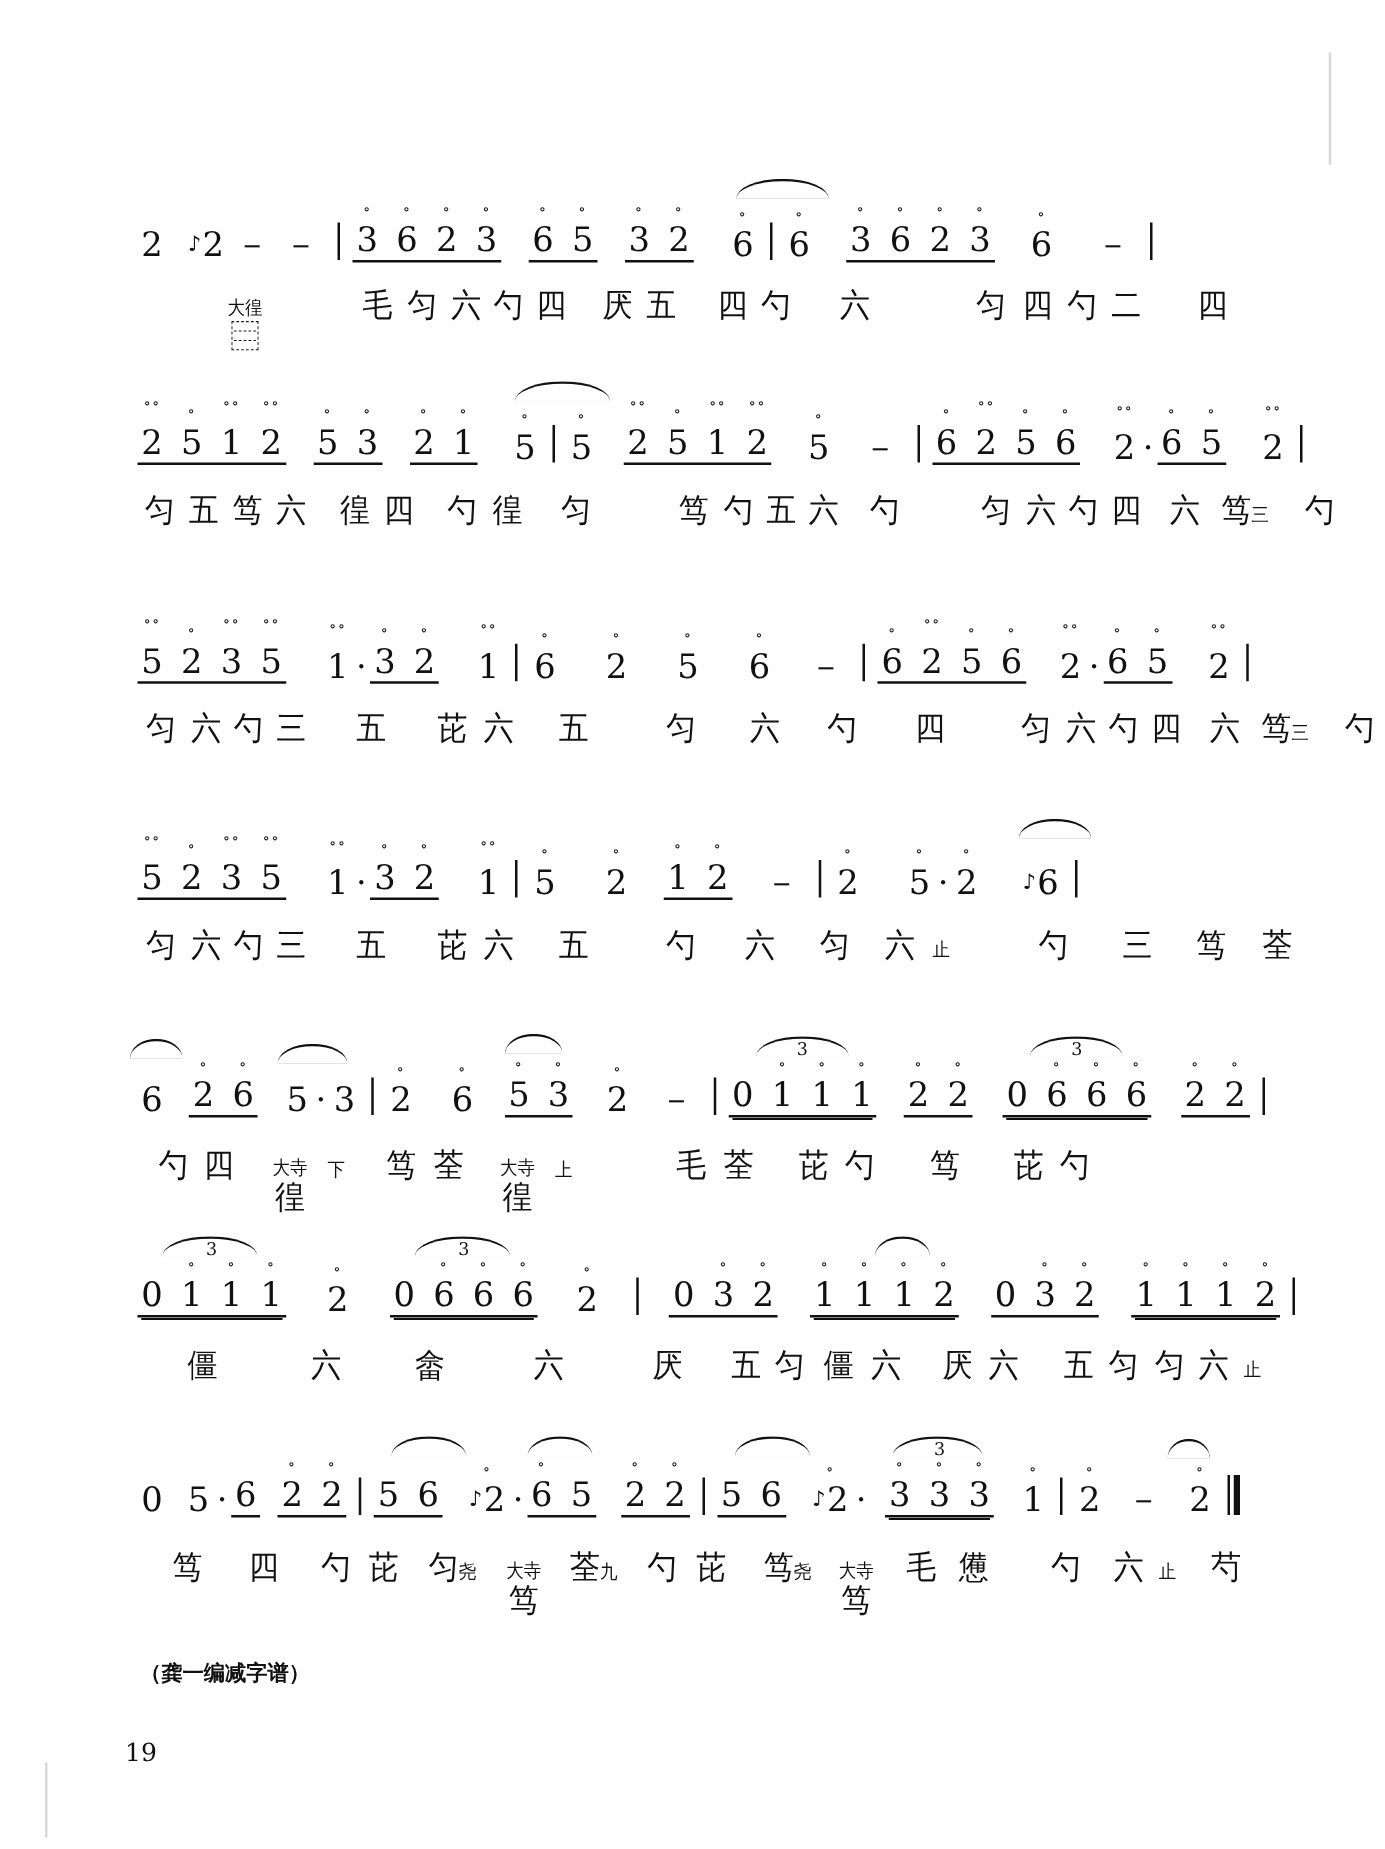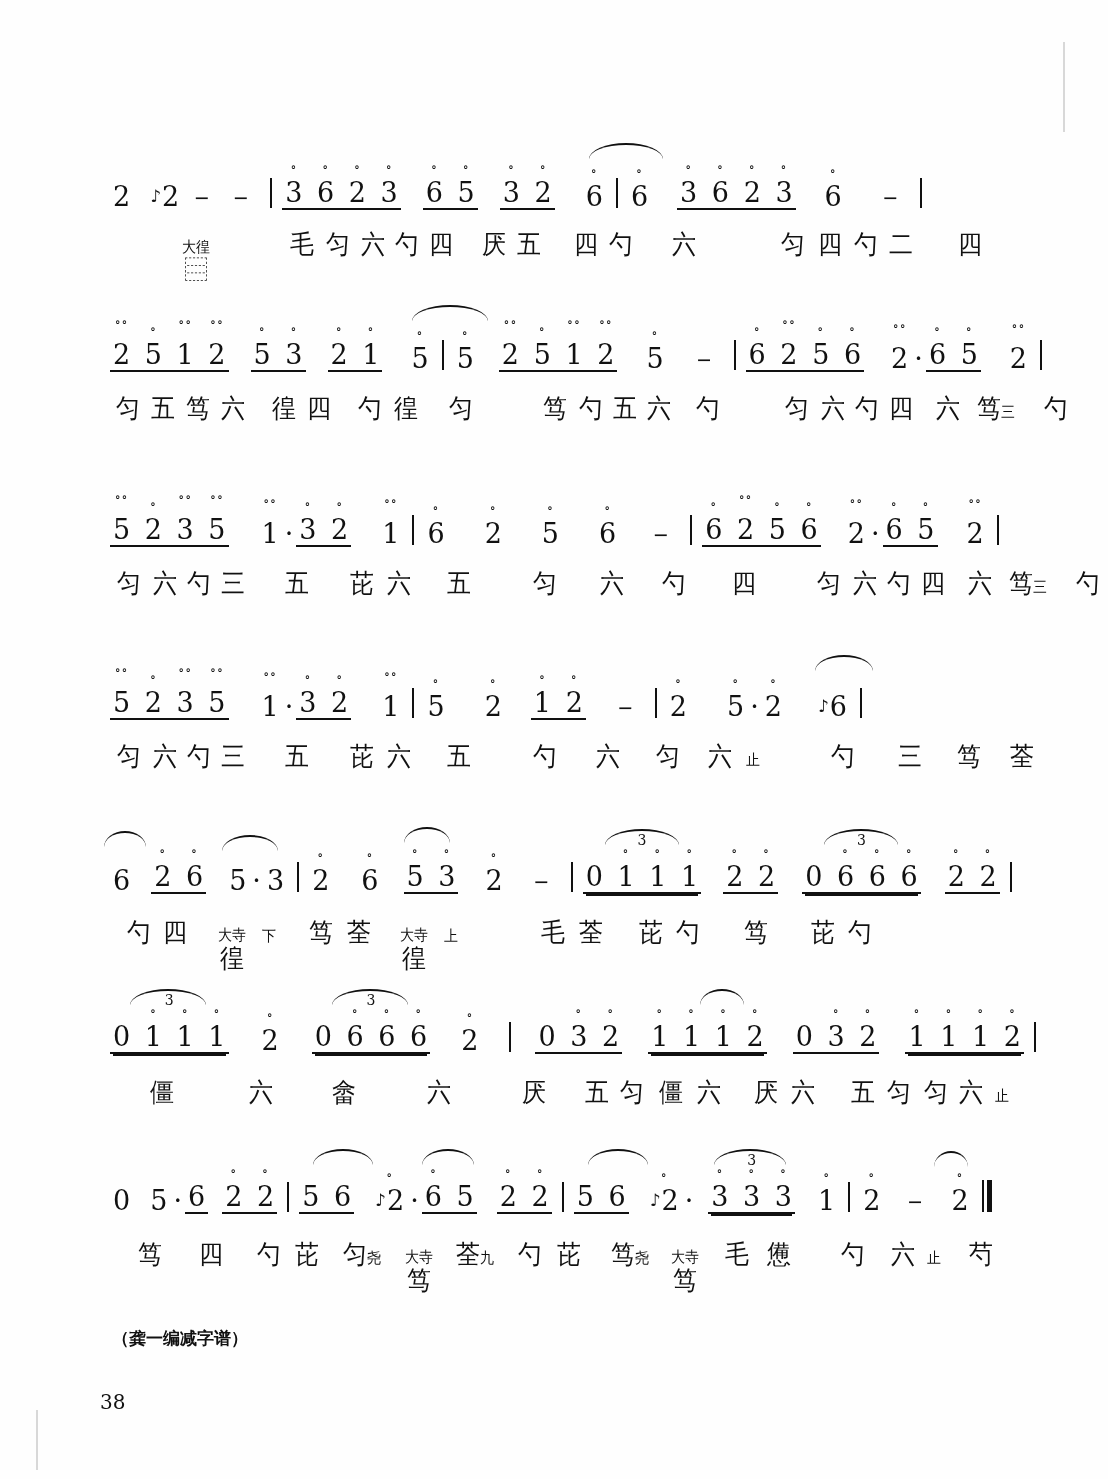--- a/index.html
+++ b/index.html
@@ -726,15 +726,15 @@
       <span class="tabglyph" style="width:38px">勺</span>
       <span class="gap" style="width:14px"></span>
       <span class="tabglyph" style="width:34px">六</span>
       <span class="tabglyph" style="width:28px"><span class="small">止</span></span>
       <span class="gap" style="width:14px"></span>
       <span class="tabglyph" style="width:38px">芍</span>
     </div>
   </div>
 
   <div class="credit">（龚一编减字谱）</div>
-  <div class="pagenum">38</div>
+  <div class="pagenum">19</div>
 
 </div>
 
 </body></html>

